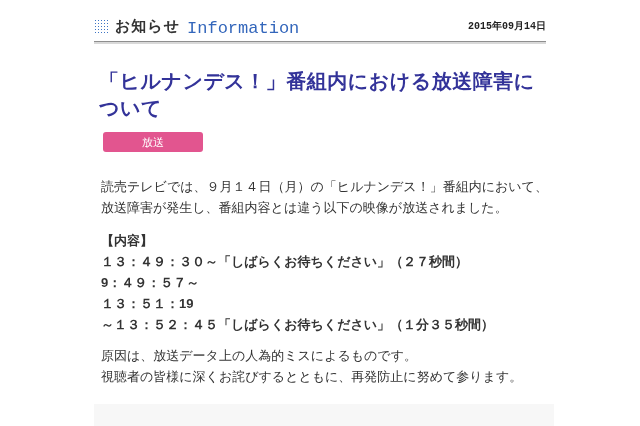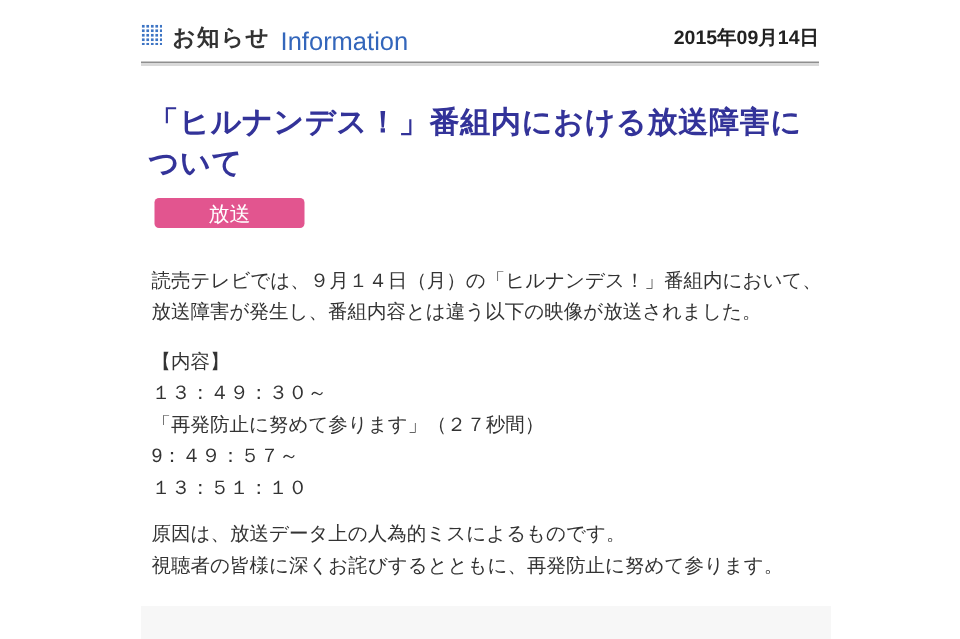--- a/index.html
+++ b/index.html
@@ -13,21 +13,23 @@
   .wrapper {
     width: 452px;
     margin-left: 94px;
     padding-top: 16px;
     position: relative;
     height: 426px;
   }
   
   .header-bar {
     display: flex;
+    align-items: center;
     height: 20px;
+    font-family: Liberation Mono, monospace;
   }
   .grid-icon {
     width: 14px; height: 14px;
     margin-right: 7px;
     background-color: #ffffff;
     background-image: radial-gradient(#3c74c4 40%, rgba(60,116,196,0) 42%);
     background-size: 3px 3px;
     flex: 0 0 auto;
   }
   .header-title {
@@ -38,21 +40,21 @@
   }
   .header-sub {
     font-size: 17px;
     color: #3366bb;
     margin-left: 7px;
     position: relative;
     top: 2px;
   }
   .header-date {
     margin-left: auto;
-    font-size: 13px;
+    font-size: 10px;
     font-weight: bold;
     color: #222222;
   }
   .header-rule {
     margin-top: 5px;
     height: 3px;
     background: linear-gradient(#8f8f8f 0 40%, #d9d9d9 40% 100%);
   }
   
   .article-title {
@@ -66,35 +68,35 @@
   .category-badge {
     display: block;
     margin-top: 10px;
     margin-left: 9px;
     width: 100px;
     height: 20px;
     line-height: 20px;
     text-align: center;
     border-radius: 3px;
     color: #ffffff;
-    font-size: 14px;
+    font-size: 11px;
     background: #e2558f;
     text-decoration: none;
     cursor: pointer;
   }
   .body-text {
     padding-left: 7px;
     font-size: 13px;
     line-height: 21px;
     color: #333333;
   }
   .intro { margin-top: 24px; width: 450px; }
   .sec-datetime { margin-top: 28px; }
-  .sec-content  { margin-top: 12px; }
-  .content-line { display: flex; flex-direction: column; }
+  .sec-content  { margin-top: 12px; font-weight: bold; }
+  .content-line { display: flex; }
   .content-line .t {
     flex: 0 0 auto;
     min-width: 106px;
   }
   .closing { margin-top: 10px; }
   
   .footer-band {
     position: absolute;
     left: 0; right: -8px;
     bottom: 0;
@@ -122,30 +124,34 @@
   <div class="body-text">
 
     <p class="intro">読売テレビでは、９月１４日（月）の「ヒルナンデス！」番組内において、放送障害が発生し、番組内容とは違う以下の映像が放送されました。</p>
 
 
     <div class="sec-content">
       <div>【内容】</div>
 
       <div class="content-line">
         <span class="t">１３：４９：３０～</span>
-        <span class="d">「再発防止に努めて参ります」（２７秒間）</span>
+        <span class="d">「しばらくお待ちください」（２７秒間）</span>
       </div>
       <div class="content-line">
         <span class="t">9：４９：５７～</span>
       </div>
       <div class="content-line">
       </div>
       <div class="content-line">
-        <span class="t">１３：５１：１０</span>
+        <span class="t">１３：５１：19</span>
         <span class="d"></span>
+      </div>
+      <div class="content-line">
+        <span class="t">～１３：５２：４５</span>
+        <span class="d">「しばらくお待ちください」（１分３５秒間）</span>
       </div>
     </div>
 
     <div class="closing">
       <div>原因は、放送データ上の人為的ミスによるものです。</div>
       <div>視聴者の皆様に深くお詫びするとともに、再発防止に努めて参ります。</div>
     </div>
 
   </div>
 

